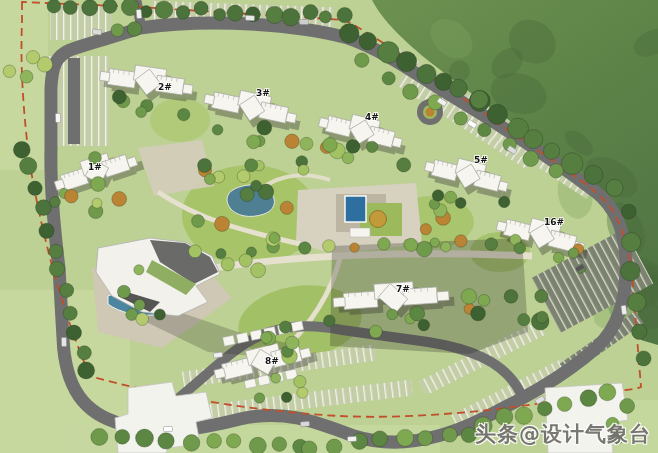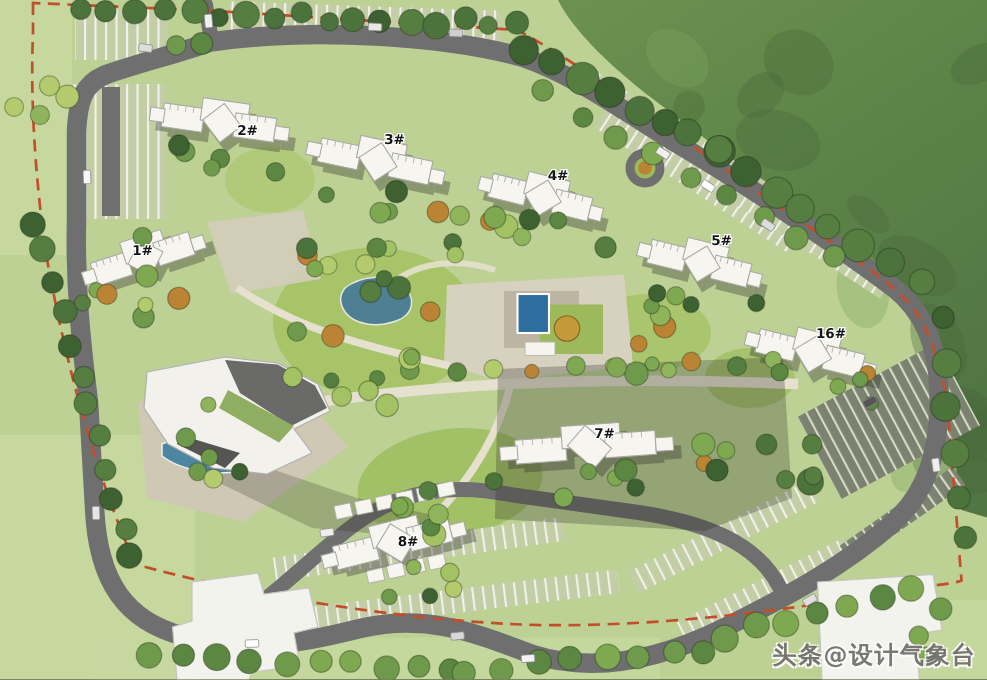--- a/index.html
+++ b/index.html
@@ -2,21 +2,21 @@
 <html><head>
 <meta charset="utf-8">
 <style>
   html,body{margin:0;padding:0;background:#222;}
   .stage{position:relative;width:658px;height:453px;overflow:hidden;
          font-family:"DejaVu Sans",sans-serif;background:#bcd193;}
   .stage svg{position:absolute;left:0;top:0;}
   .bl{font:bold 9px "DejaVu Sans",sans-serif;fill:#151515;
       paint-order:stroke;stroke:#ffffff;stroke-width:1.6px;}
   .watermark{position:absolute;right:7px;bottom:5px;z-index:5;
-      font-size:16px;font-weight:bold;letter-spacing:1px;color:#73726e;opacity:.95;
+      font-size:21px;font-weight:bold;letter-spacing:1px;color:#73726e;opacity:.95;
       font-family:"DejaVu Sans",sans-serif;
       text-shadow:1px 1px 0 #fdfdfb,-1px -1px 0 #fdfdfb,1px -1px 0 #fdfdfb,-1px 1px 0 #fdfdfb;}
 </style>
 </head>
 <body>
 
 <div class="stage">
 <svg width="658" height="453" viewBox="0 0 658 453">
   <defs>
     <linearGradient id="hillG" x1="0" y1="0" x2="0.55" y2="1">

